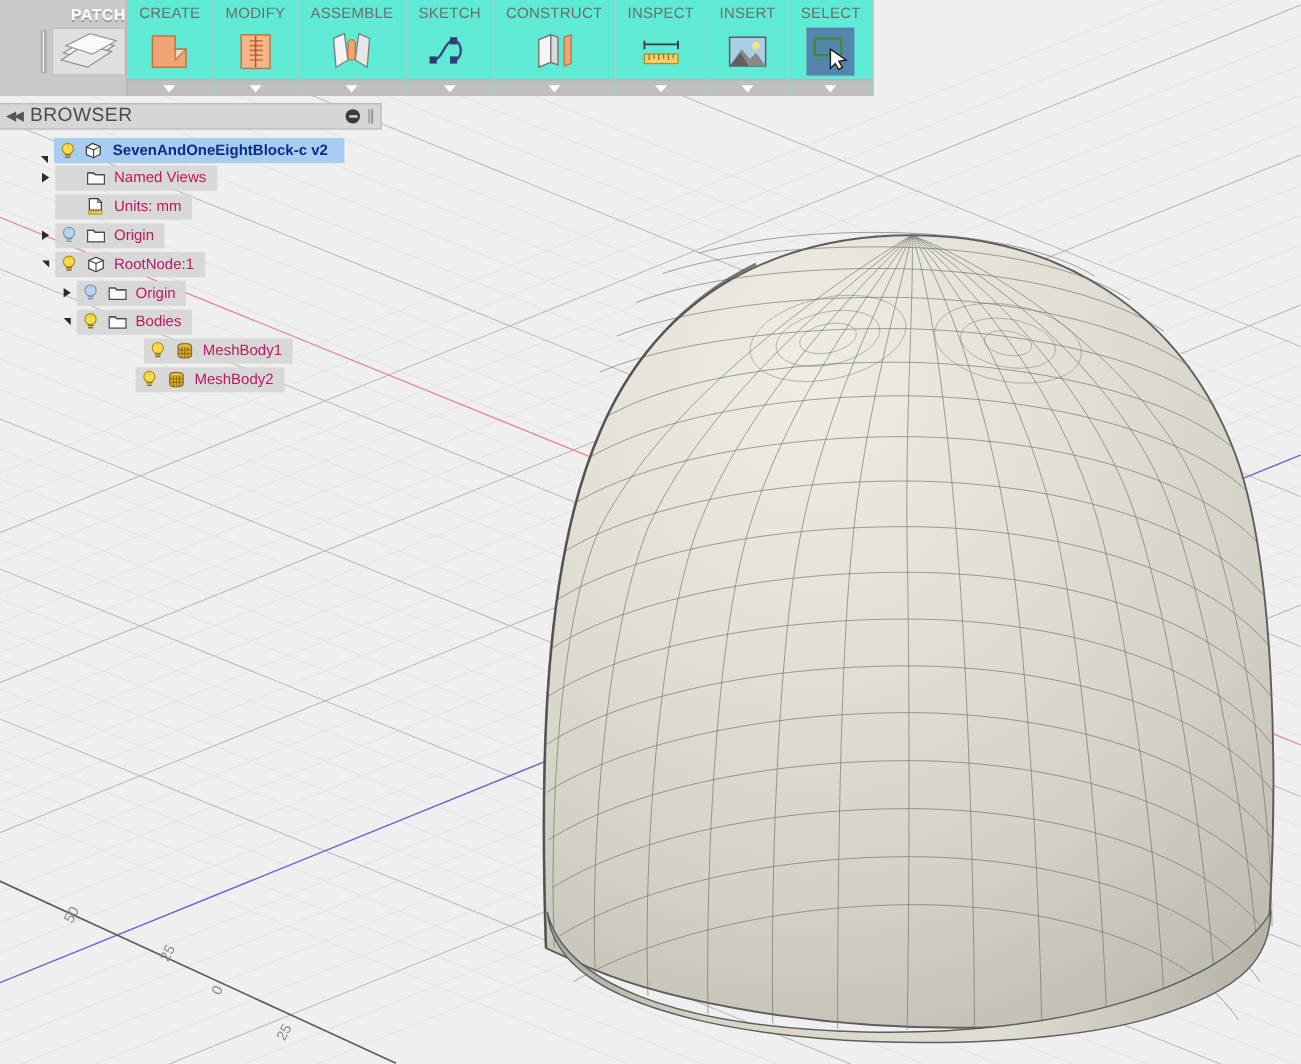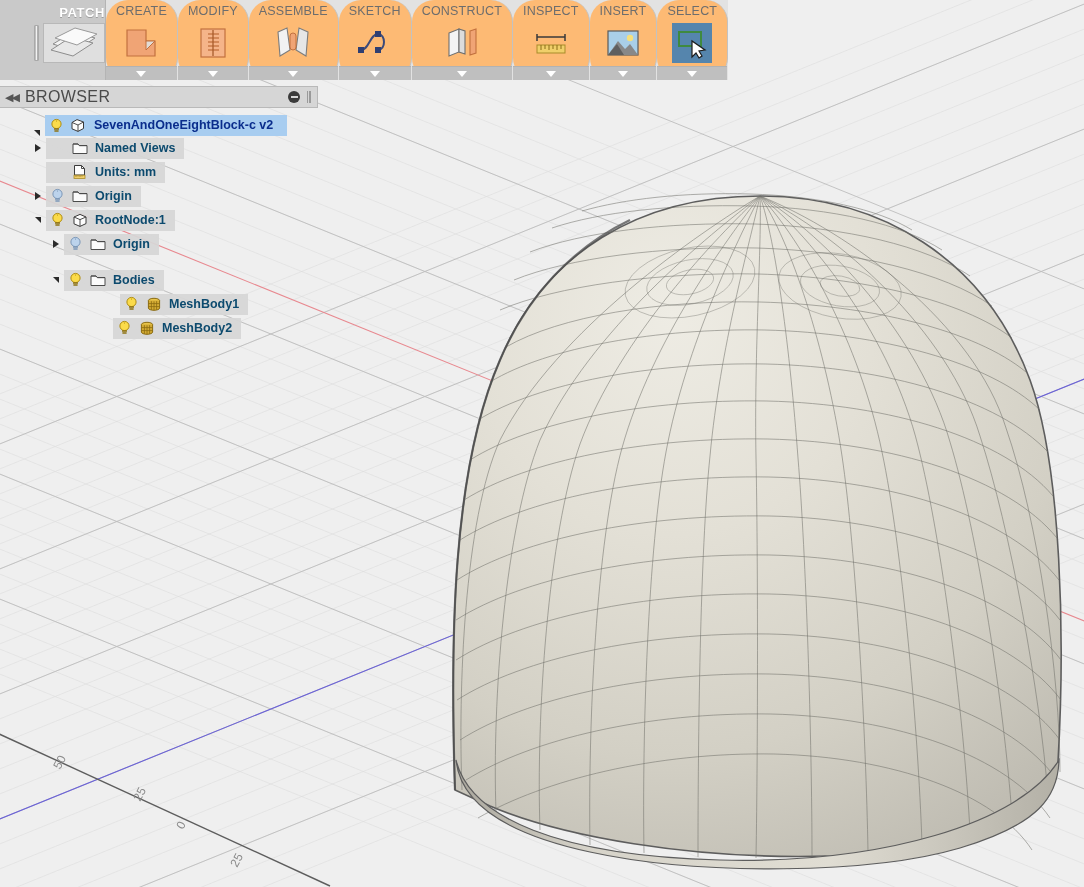--- a/index.html
+++ b/index.html
@@ -49,24 +49,23 @@
   }
   .patch-icon {
     width: 62px; height: 40px;
     background: #dfdfdf;
     border: 1px solid #b8b8b8;
     display: flex; align-items: center; justify-content: center;
   }
 
   .tgroup {
     display: flex; flex-direction: column;
-    background: #fdba74;
+    background: #5eead4;
     border-right: 1px solid #c2c2c2;
     position: relative;
-    border-radius: 22px;
   }
   .tgroup .tg-label {
     text-align: center;
     font-size: 12.5px;
     color: #6d6d6d;
     padding: 4px 10px 0 10px;
     white-space: nowrap;
     letter-spacing: .2px;
   }
   .tgroup .tg-icon {
@@ -143,21 +142,21 @@
   }
   .trow .tpill {
     display: flex; align-items: center;
     background: rgba(214,214,214,.93);
     height: 21px;
     padding: 0 9px 0 3px;
     gap: 5px;
   }
   .trow.sel .tpill { background: #a8cdf0; padding-right: 14px; }
   .trow.sel .tlabel { color: #0a2d8c; font-weight: bold; }
-  .tlabel { line-height: 1; padding-left: 2px; color: #0c4a6e; font-weight: bold; }
+  .tlabel { line-height: 1; padding-left: 2px; color: #be185d; }
   .bulbslot, .iconslot { width: 17px; display: flex; align-items: center; justify-content: center; }
 
   .caret-right {
     width: 0; height: 0;
     border-top: 4.5px solid transparent;
     border-bottom: 4.5px solid transparent;
     border-left: 6px solid #2b2b2b;
   }
   .caret-down {
     width: 0; height: 0;
@@ -647,21 +646,21 @@
             </span>
             <span class="iconslot">
               <svg width="16" height="14" viewBox="0 0 16 14">
                 <path d="M1 3 H6 L7.4 4.6 H15 V12.5 H1 Z" fill="#fbfbfb" stroke="#4b4b4b" stroke-width="1"></path>
                 <path d="M1 3 H6 L7.4 4.6 H15" fill="none" stroke="#4b4b4b" stroke-width="1"></path>
               </svg>
             </span>
             <span class="tlabel">Origin</span>
           </span>
         </div>
-        <div class="trow" style="padding-left: 48px; margin-top: 12px;">
+        <div class="trow" style="padding-left: 48px;">
           <span class="twist">
             <span class="caret-down"></span>
           </span>
           <span class="tpill">
             <span class="bulbslot">
               <svg width="15" height="16" viewBox="0 0 15 16">
                 <circle cx="7.5" cy="6" r="4.6" fill="#fbdb4a" stroke="#b08d12" stroke-width="1"></circle>
                 <path d="M5 11 H10 M5.4 13 H9.6" stroke="#8d7210" stroke-width="1.3"></path>
                 <path d="M7.5 2.2 V4" stroke="#d8b52a" stroke-width="1"></path>
               </svg>

